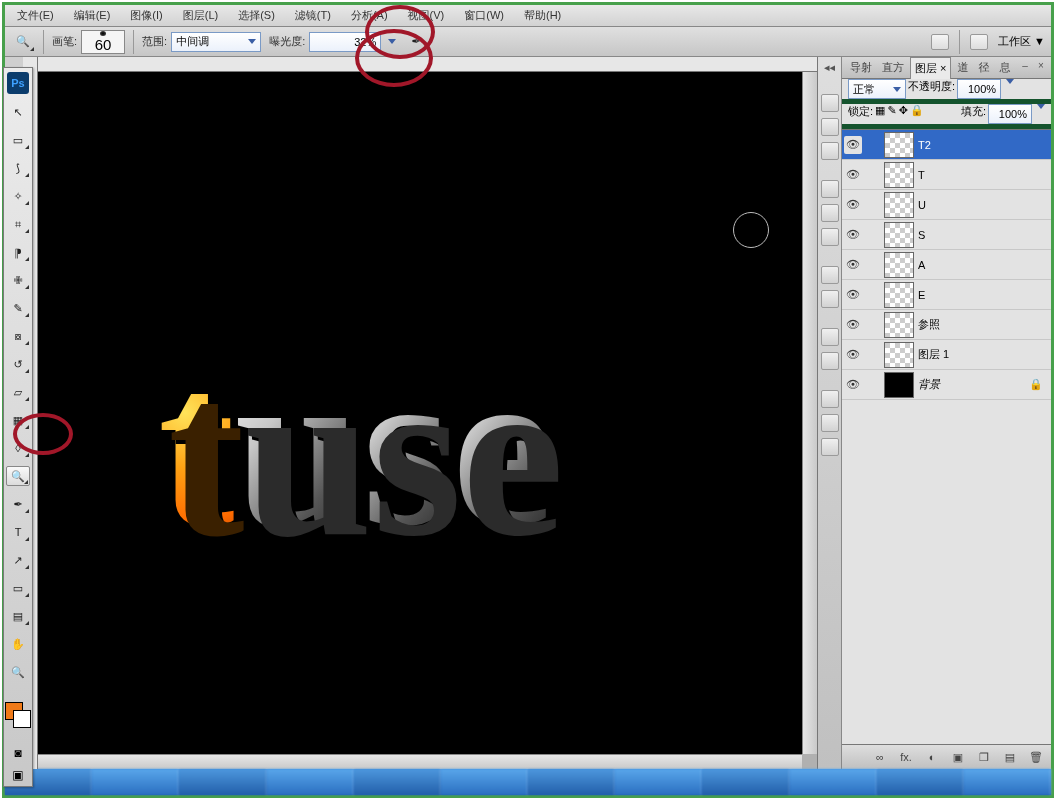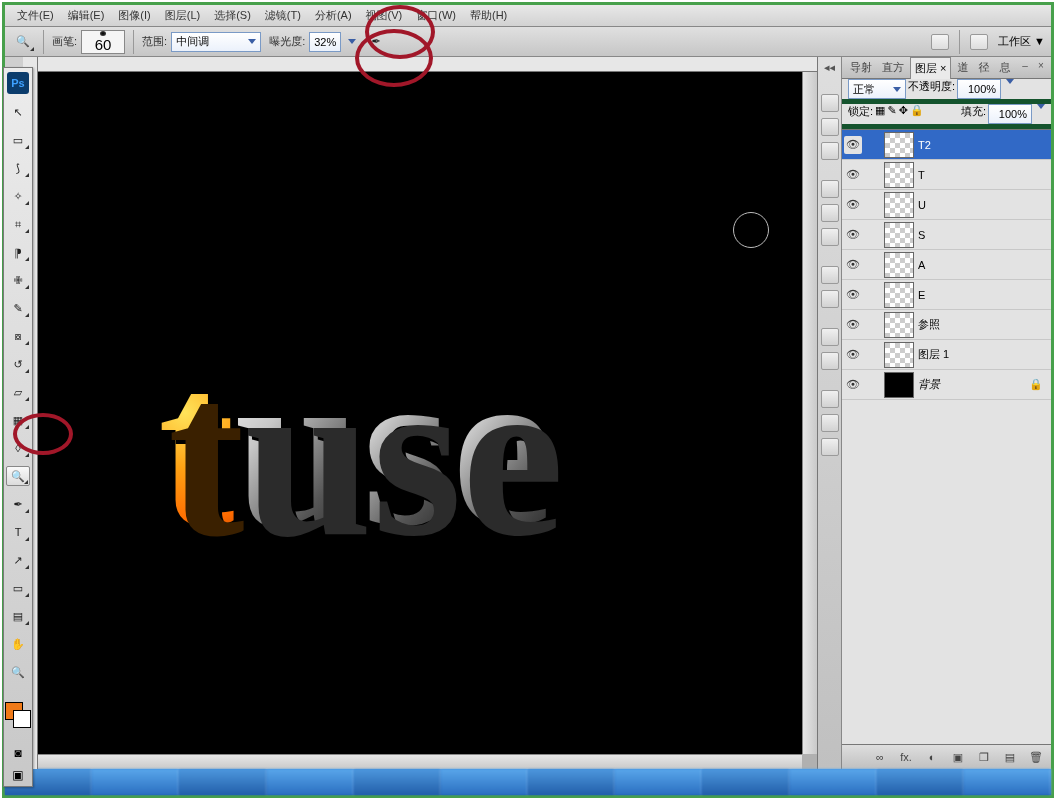--- a/index.html
+++ b/index.html
@@ -1,28 +1,28 @@
 <!DOCTYPE html>
 <html><head>
 <meta charset="utf-8">
 <style>
 * { margin: 0; padding: 0; box-sizing: border-box; font-family: "Microsoft YaHei", Arial, sans-serif; font-size: 11px; }
 body { width: 1056px; height: 800px; background: #fff; overflow: hidden; position: relative; }
 .app { position: absolute; inset: 2px; border: 3px solid #47a04b; background: #b7b7b7; }
 
-.menubar { height: 22px; background: linear-gradient(#e8e8e8,#d2d2d2); border-bottom: 1px solid #888; display:flex; align-items:center; padding:0 6px; gap:2px; }
+.menubar { height: 22px; background: linear-gradient(#e8e8e8,#d2d2d2); border-bottom: 1px solid #888; display:flex; align-items:center; padding:0 6px; gap:8px; }
 .menubar span { padding: 2px 6px; color:#333; cursor:default; }
 
 .optbar { height: 30px; background: linear-gradient(#e0e0e0,#c6c6c6); border-bottom: 1px solid #888; display:flex; align-items:center; padding:0 6px; gap:8px; }
 .optbar .sep { width:1px; height:24px; background:#999; }
 .field { display:flex; align-items:center; gap:4px; }
 .field label { color:#333; }
 .combo, .valbox { height:20px; border:1px solid #7a9ac6; background:linear-gradient(#fff,#ebf1fb); display:flex; align-items:center; padding:0 4px; font-size:11px; }
 .combo { width:90px; justify-content:space-between;}
-.valbox { width:32px; justify-content:flex-end; color:#000;}
+.valbox { width:72px; justify-content:flex-end; color:#000;}
 .triangle{ width:0;height:0;border-left:4px solid transparent;border-right:4px solid transparent;border-top:5px solid #3a5ea5; margin-left:3px;}
 .brush-prev{width:44px;height:24px;border:1px solid #888;background:#f5f5f5;display:flex;flex-direction:column;align-items:center;justify-content:center}
 .brush-prev .dot{width:6px;height:6px;border-radius:50%;background:radial-gradient(#000,#555)}
 .brush-prev .num{font-size:15px}
 .optbar-right{margin-left:auto;display:flex;align-items:center;gap:10px}
 .small-ico{width:18px;height:16px;border:1px solid #999;background:linear-gradient(#f5f5f5,#ddd);border-radius:2px}
 
 .workspace{position:relative;height:calc(100% - 78px);display:flex}
 .rulerH{position:absolute;top:0;left:33px;right:234px;height:15px;background:#e7e7e7;border-bottom:1px solid #777;z-index:2}
 .rulerV{position:absolute;top:0;left:18px;width:15px;bottom:0;background:#e7e7e7;border-right:1px solid #777;z-index:2}

